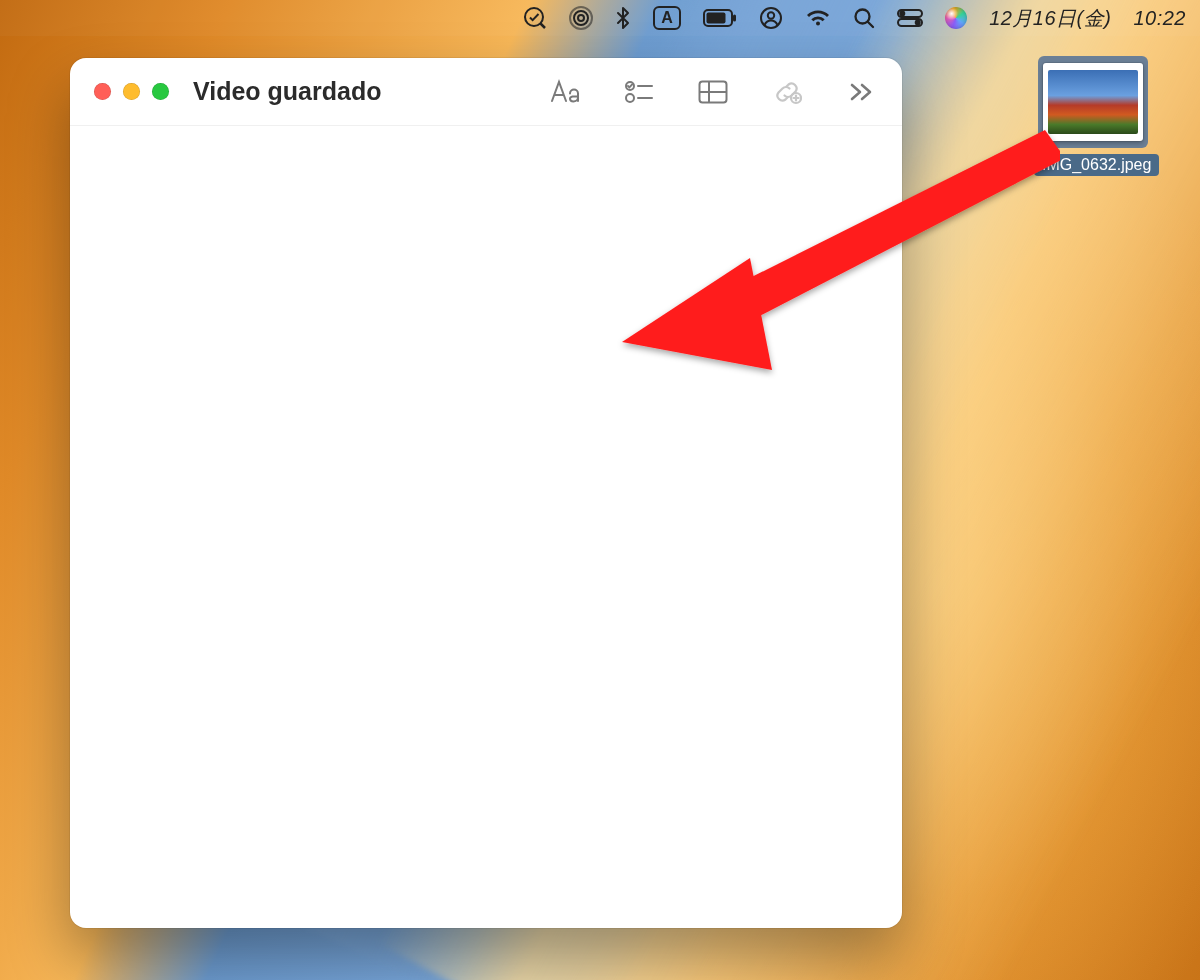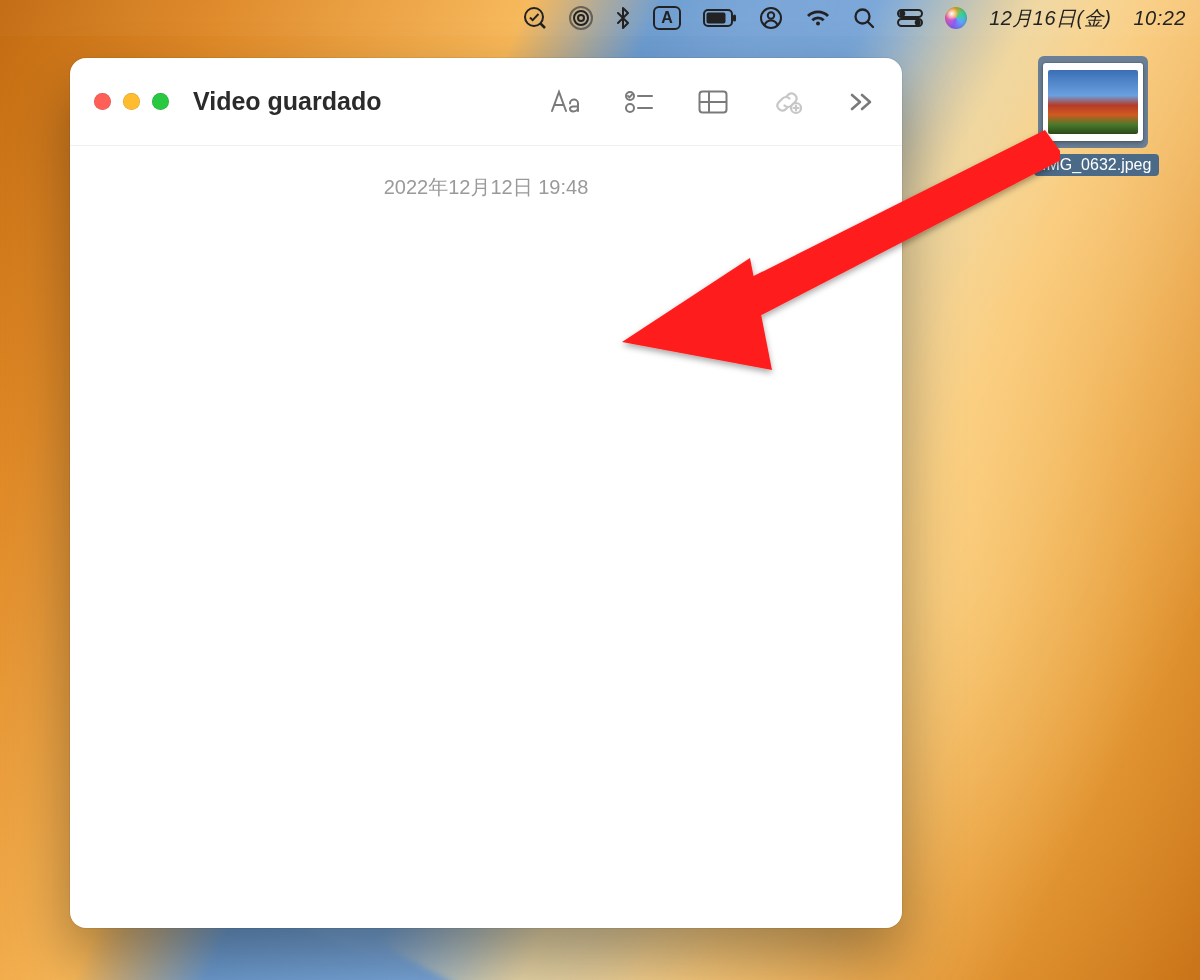--- a/index.html
+++ b/index.html
@@ -104,21 +104,21 @@
     .window {
       position: absolute;
       top: 58px; left: 70px;
       width: 832px; height: 870px;
       background: #fff;
       border-radius: 16px;
       box-shadow: 0 30px 60px rgba(0,0,0,.35), 0 0 0 1px rgba(0,0,0,.06);
       overflow: hidden;
     }
     .titlebar {
-      height: 88px;
+      height: 68px;
       display: flex; align-items: center;
       padding: 0 24px;
       border-bottom: 1px solid rgba(0,0,0,.06);
     }
     .traffic { display: flex; gap: 12px; margin-right: 24px; }
     .dot { width: 17px; height: 17px; border-radius: 50%; box-shadow: inset 0 0 0 .5px rgba(0,0,0,.18); }
     .dot.red { background: #ff5f57; }
     .dot.yellow { background: #febc2e; }
     .dot.green { background: #28c840; }
 
@@ -267,23 +267,20 @@
         <div class="btn" title="More">
           <svg width="24" height="20" viewBox="0 0 24 20" fill="none" stroke="currentColor" stroke-width="2.6" stroke-linecap="round" stroke-linejoin="round">
             <polyline points="3,3 11,10 3,17"></polyline>
               <polyline points="13,3 21,10 13,17"></polyline>
           </svg>
         </div>
       </div>
     </div>
   </div>
 
-  <div class="note-body">
-    <div class="timestamp">2022年12月12日 19:48</div>
-  </div>
 </div>
 
 <svg class="arrow" viewBox="0 0 460 260">
   <defs>
     <filter id="ds" x="-20%" y="-20%" width="140%" height="140%">
       <feDropShadow dx="0" dy="3" stdDeviation="3" flood-color="rgba(0,0,0,.35)"></feDropShadow>
     </filter>
   </defs>
   <g filter="url(#ds)">
     <polygon points="445,10 465,38 90,232 70,198" fill="#ff1e1e"></polygon>

